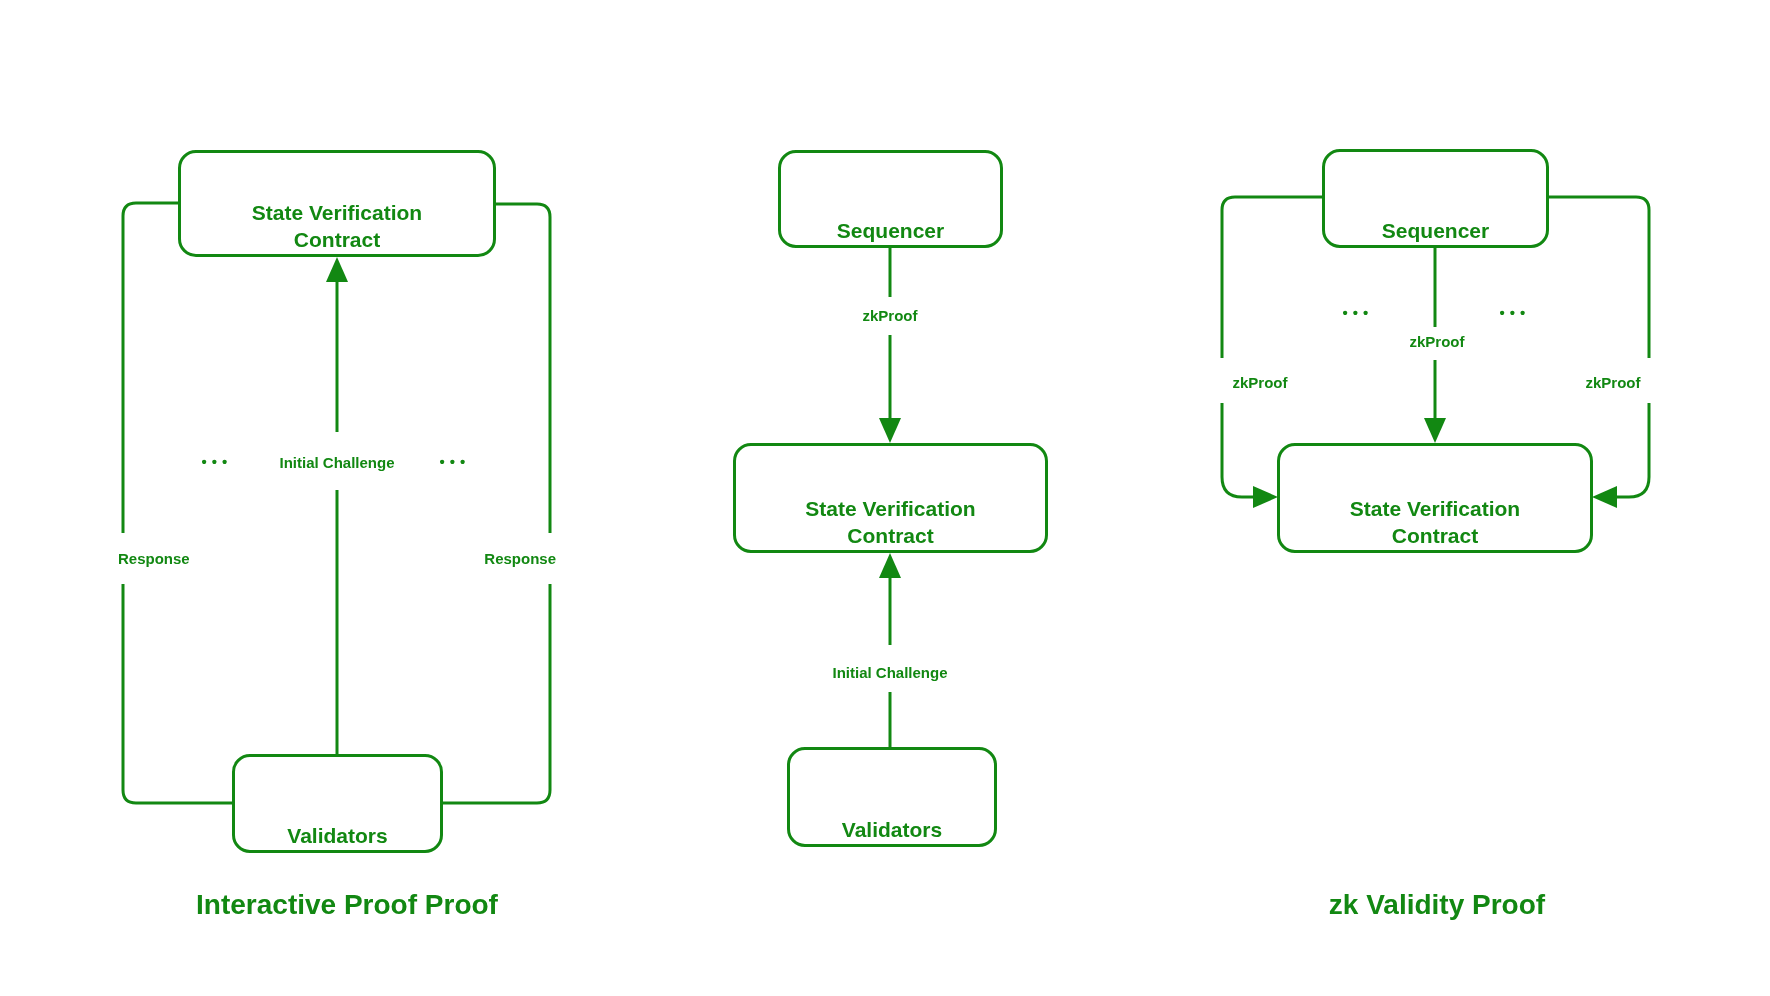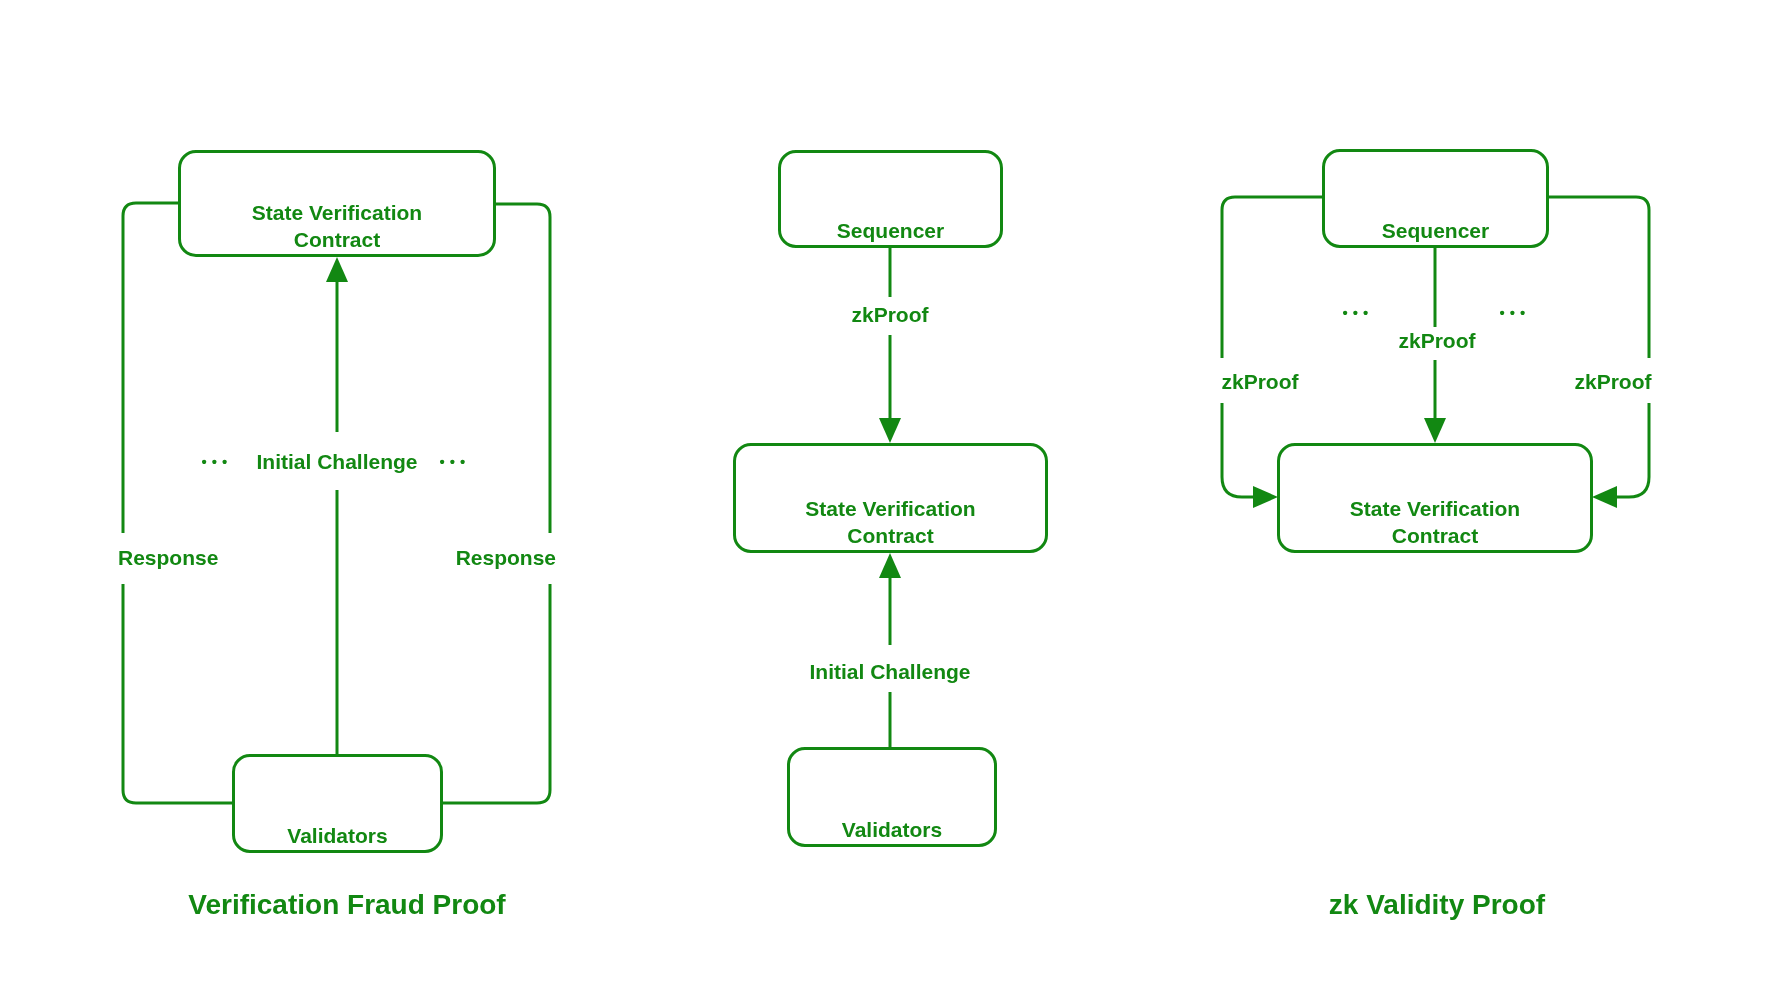--- a/index.html
+++ b/index.html
@@ -27,21 +27,21 @@
     align-items: flex-end;
     justify-content: center;
     text-align: center;
     font-weight: 700;
     font-size: 21px;
     line-height: 1.32;
   }
   .box > span { display: block; max-width: 240px; }
   .lbl {
     position: absolute;
-    font-size: 21px;
+    font-size: 15px;
     font-weight: 600;
     white-space: nowrap;
     transform: translate(-50%, -50%);
     background: var(--bg);
     padding: 0 3px;
   }
   .lbl.anchor-left  { transform: translate(0, -50%); padding: 0; }
   .lbl.anchor-right { transform: translate(-100%, -50%); padding: 0; }
   .dots {
     position: absolute;
@@ -103,21 +103,21 @@
       <span>State Verification Contract</span>
     </div>
     <div class="box" style="left:232px;top:754px;width:211px;height:99px;">
       <span>Validators</span>
     </div>
     <div class="dots" style="left:217px;top:461px;">•••</div>
     <div class="lbl" style="left:337px;top:462px;">Initial Challenge</div>
     <div class="dots" style="left:455px;top:461px;">•••</div>
     <div class="lbl anchor-left" style="left:118px;top:558px;">Response</div>
     <div class="lbl anchor-right" style="left:556px;top:558px;">Response</div>
-    <div class="caption" style="left:347px;top:889px;">Verification Fraud Proof</div>
+    <div class="caption" style="left:347px;top:889px;">Interactive Proof Proof</div>
   </div>
 
   <div class="diagram-layer">
     <div class="box" style="left:778px;top:150px;width:225px;height:98px;">
       <span>Sequencer</span>
     </div>
     <div class="box" style="left:733px;top:443px;width:315px;height:110px;">
       <span>State Verification Contract</span>
     </div>
     <div class="box" style="left:787px;top:747px;width:210px;height:100px;">

